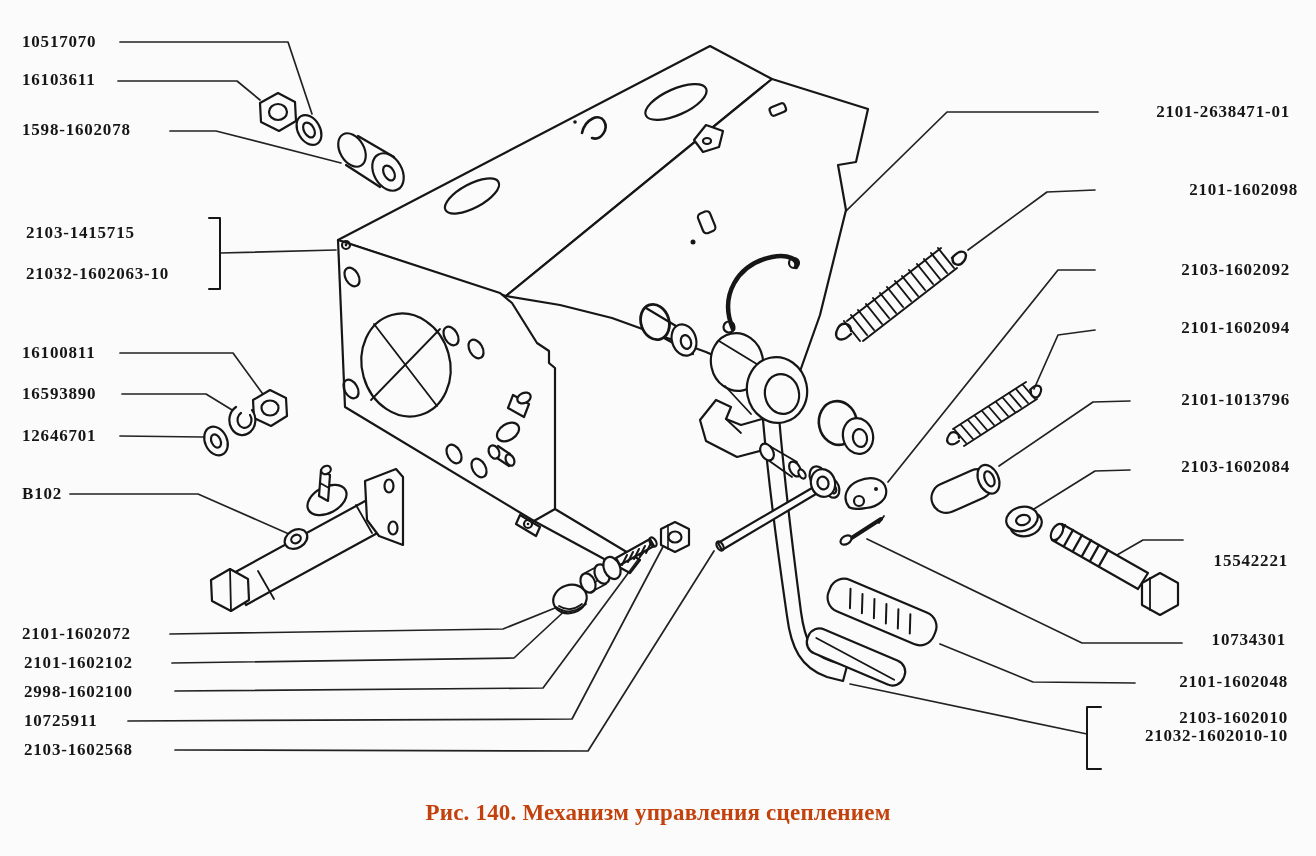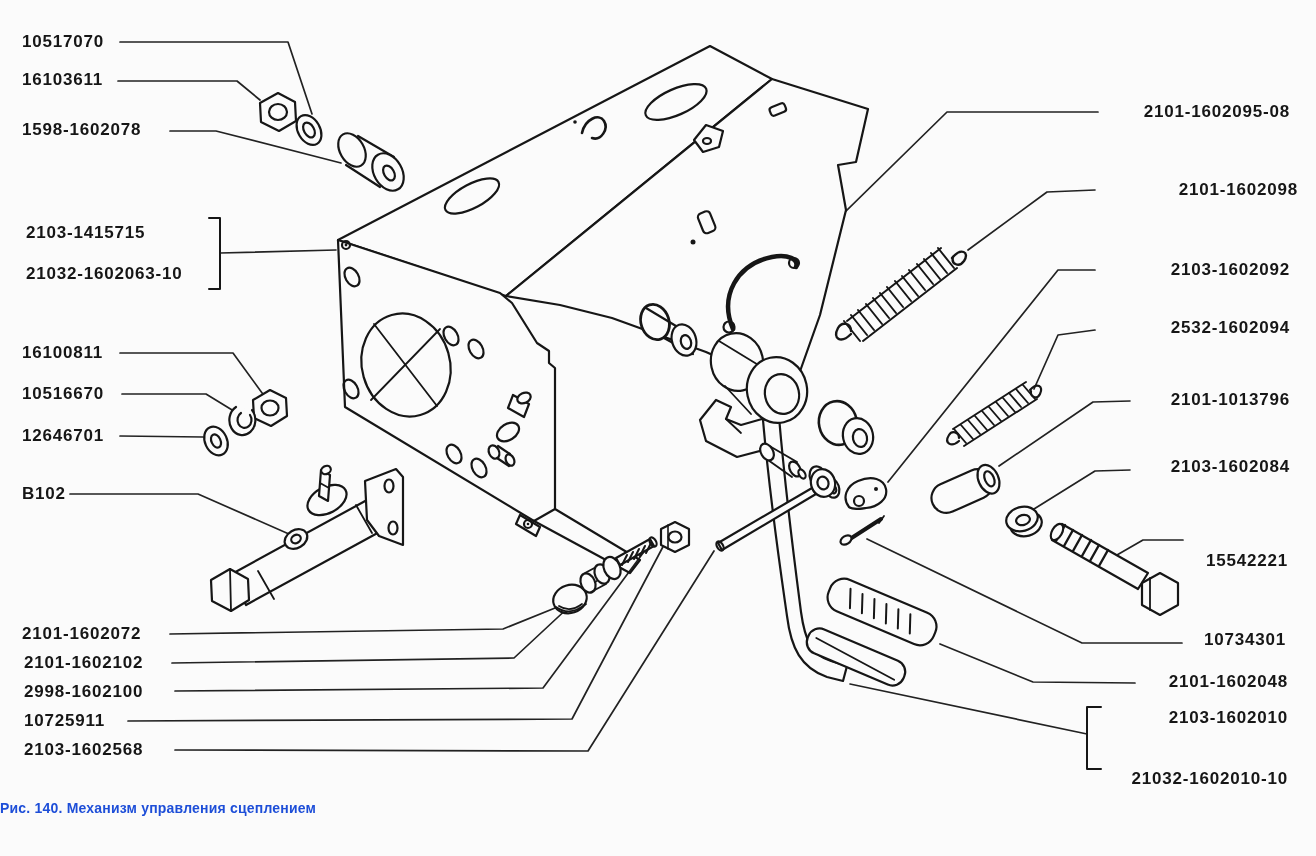--- a/index.html
+++ b/index.html
@@ -1,39 +1,40 @@
 <!DOCTYPE html>
 <html><head>
 <meta charset="utf-8">
 <style>
   html,body{margin:0;padding:0;background:#e8e8e8;}
   .stage{
     position:relative;
     width:1316px;height:856px;
     background:#fbfbfb;
     overflow:hidden;
-    font-family:Liberation Sans, sans-serif;
+    font-family:Liberation Serif, serif;
   }
   .drawing{position:absolute;left:0;top:0;}
   .plabel{
     position:absolute;
     font-size:17px;
     font-weight:bold;
     letter-spacing:0.8px;
     color:#161616;
     white-space:nowrap;
     line-height:18px;
   }
   .plabel.right{text-align:right;}
   .caption{
     position:absolute;
     left:0;right:0;top:800px;
-    font-size:14px;
+    text-align:center;
+    font-size:23px;
     font-weight:bold;
-    color:#1d4ed8;
+    color:#c2410c;
     letter-spacing:0.2px;
   }
 </style>
 </head>
 <body>
 
 <div class="stage">
 
   <svg class="drawing" width="1316" height="856" viewBox="0 0 1316 856" fill="none" stroke="#161616" stroke-width="2.2" stroke-linecap="round" stroke-linejoin="round">
 
@@ -283,35 +284,35 @@
       <path d="M-44,-2 L44,6" stroke-width="1.8"></path>
     </g>
   </svg>
 
   <div class="plabel" style="left:22px;top:33px">10517070</div>
   <div class="plabel" style="left:22px;top:71px">16103611</div>
   <div class="plabel" style="left:22px;top:121px">1598-1602078</div>
   <div class="plabel" style="left:26px;top:224px">2103-1415715</div>
   <div class="plabel" style="left:26px;top:265px">21032-1602063-10</div>
   <div class="plabel" style="left:22px;top:344px">16100811</div>
-  <div class="plabel" style="left:22px;top:385px">10516670</div>
+  <div class="plabel" style="left:22px;top:385px">16593890</div>
   <div class="plabel" style="left:22px;top:427px">12646701</div>
   <div class="plabel" style="left:22px;top:485px">В102</div>
   <div class="plabel" style="left:22px;top:625px">2101-1602072</div>
   <div class="plabel" style="left:24px;top:654px">2101-1602102</div>
   <div class="plabel" style="left:24px;top:683px">2998-1602100</div>
   <div class="plabel" style="left:24px;top:712px">10725911</div>
   <div class="plabel" style="left:24px;top:741px">2103-1602568</div>
 
-  <div class="plabel right" style="right:26px;top:103px">2101-1602095-08</div>
+  <div class="plabel right" style="right:26px;top:103px">2101-2638471-01</div>
   <div class="plabel right" style="right:18px;top:181px">2101-1602098</div>
   <div class="plabel right" style="right:26px;top:261px">2103-1602092</div>
-  <div class="plabel right" style="right:26px;top:319px">2532-1602094</div>
+  <div class="plabel right" style="right:26px;top:319px">2101-1602094</div>
   <div class="plabel right" style="right:26px;top:391px">2101-1013796</div>
   <div class="plabel right" style="right:26px;top:458px">2103-1602084</div>
   <div class="plabel right" style="right:28px;top:552px">15542221</div>
   <div class="plabel right" style="right:30px;top:631px">10734301</div>
   <div class="plabel right" style="right:28px;top:673px">2101-1602048</div>
   <div class="plabel right" style="right:28px;top:709px">2103-1602010</div>
-  <div class="plabel right" style="right:28px;top:770px">21032-1602010-10</div>
+  <div class="plabel right" style="right:28px;top:727px">21032-1602010-10</div>
 
   <div class="caption">Рис. 140. Механизм управления сцеплением</div>
 </div>
 
 </body></html>

